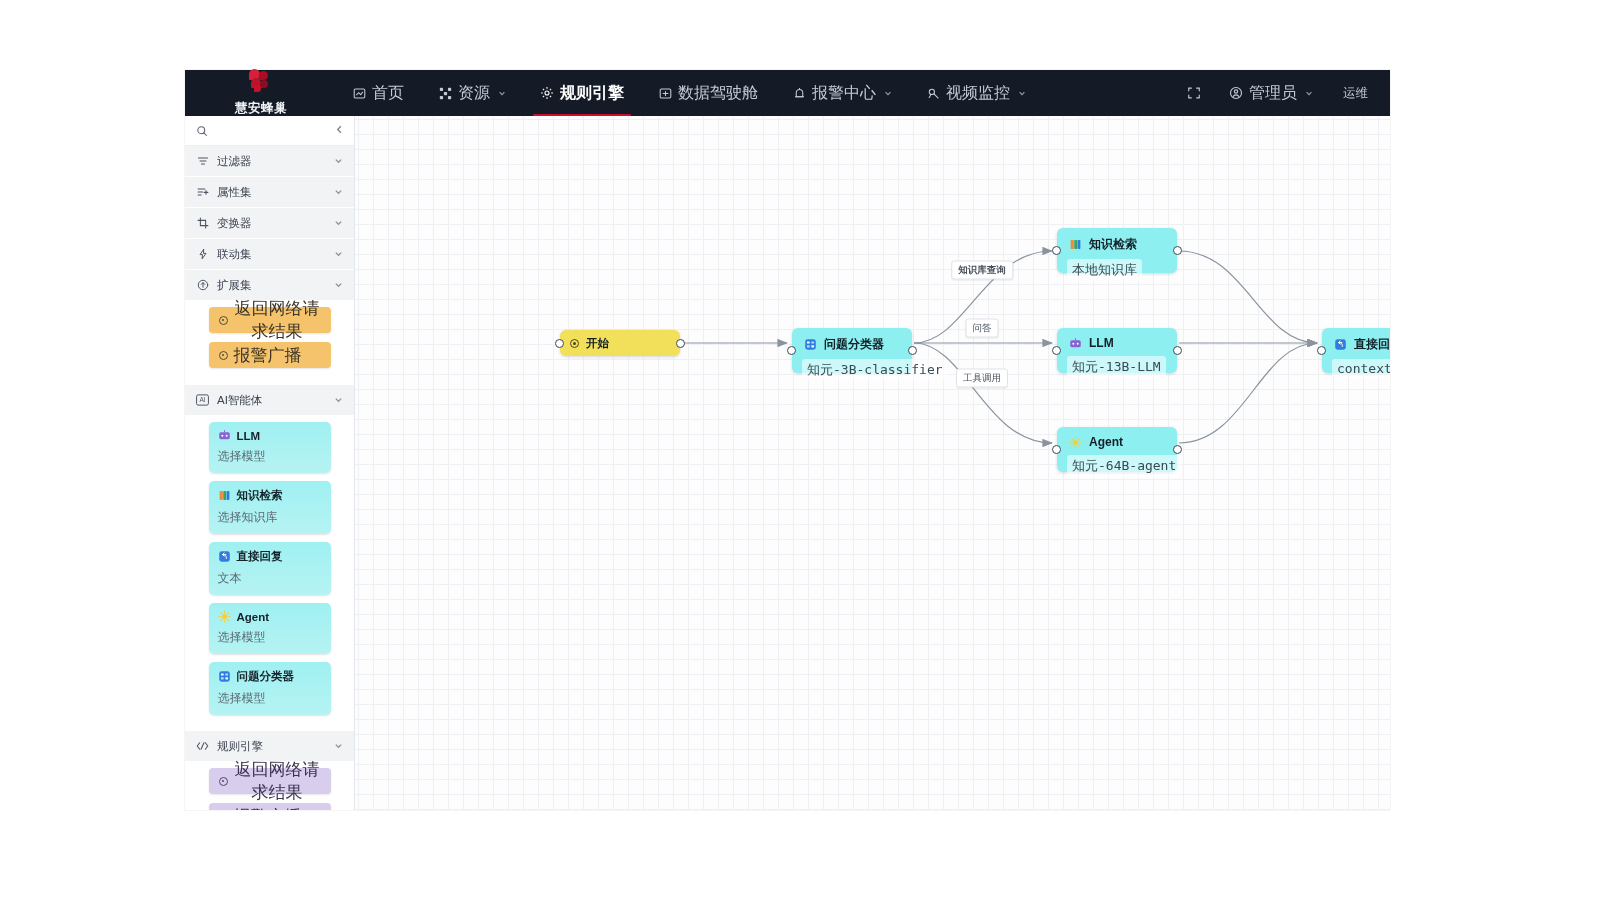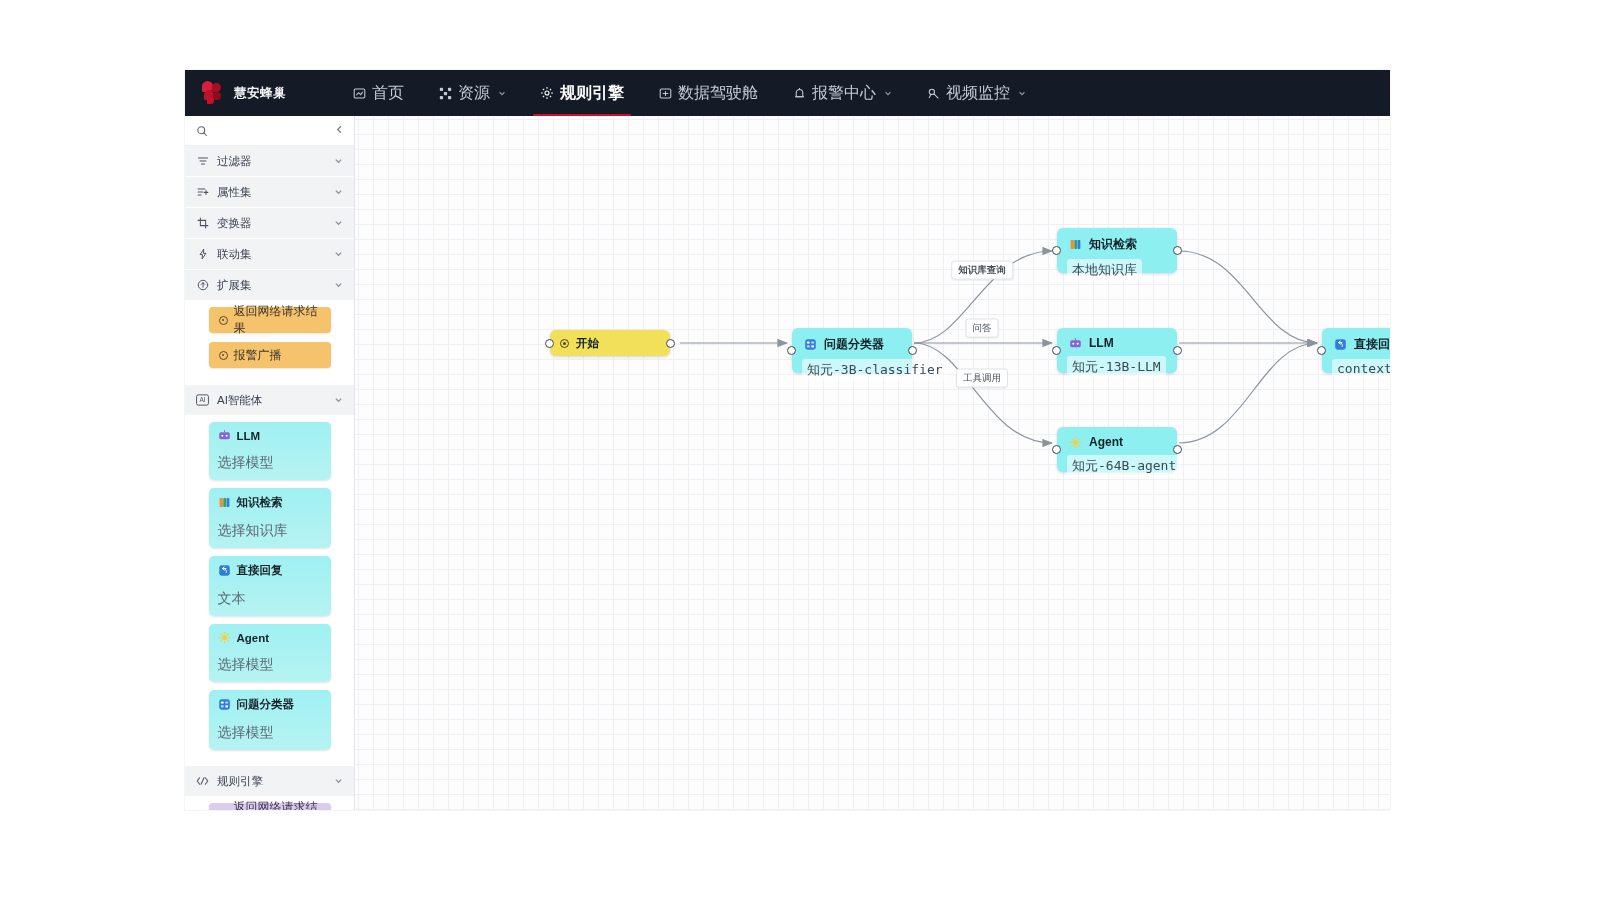--- a/index.html
+++ b/index.html
@@ -20,21 +20,21 @@
   }
 
   
   .topnav {
     height: 46px; min-height: 46px;
     background: #141b26;
     display: flex; align-items: center;
     position: relative;
     color: #d7dde6;
   }
-  .brand { display: flex; align-items: center; gap: 7px; padding: 0 14px 0 16px; width: 150px; }
+  .brand { display: flex; align-items: center; gap: 7px; padding: 0 14px 0 16px; width: 150px; flex-direction: column; }
   .brand-mark { width: 26px; height: 24px; position: relative; flex: none; }
   .brand-mark i {
     position: absolute; display: block; background: #c8102e; border-radius: 50% 50% 50% 10%;
   }
   .brand-mark i:nth-child(1) { width: 11px; height: 11px; left: 1px;  top: 0px;  background:#d81f3a; }
   .brand-mark i:nth-child(2) { width: 9px;  height: 9px;  left: 11px; top: 2px;  background:#a80d24; }
   .brand-mark i:nth-child(3) { width: 10px; height: 10px; left: 3px;  top: 9px;  background:#b8152d; }
   .brand-mark i:nth-child(4) { width: 8px;  height: 8px;  left: 12px; top: 11px; background:#8f0c1e; }
   .brand-mark i:nth-child(5) { width: 7px;  height: 7px;  left: 6px;  top: 16px; background:#c8102e; }
   .brand-name { font-size: 12.5px; font-weight: bold; color: #f2f4f7; letter-spacing: .5px; white-space: nowrap; }
@@ -93,43 +93,44 @@
   .group-head .g-label { flex: 1; white-space: nowrap; }
   .group-head .g-chev { color: #8b939f; font-size: 10px; }
 
   .group-body { padding: 6px 0 8px 0; background: #fff; }
 
   .pill {
     margin: 0 auto 9px auto; width: 122px;
     height: 26px; border-radius: 4px;
     display: flex; align-items: center; gap: 6px;
     padding: 0 10px;
-    font-size: 12px; color: #3d3427; cursor: pointer;
+    font-size: 17px; color: #3d3427; cursor: pointer;
     box-shadow: 0 1px 2px rgba(0,0,0,.10);
+    text-align: center;
   }
   .pill.orange { background: #f5c36b; }
   .pill.purple { background: #d9cdee; color: #3b3350; }
   .pill .dot {
     width: 9px; height: 9px; border-radius: 50%;
     border: 1.5px solid currentColor; flex: none; opacity: .85;
   }
   .pill .dot::after {
     content:""; display:block; width:2px; height:2px; border-radius:50%;
     background: currentColor; margin: 2px auto;
   }
 
   .card {
     margin: 0 auto 8px auto; width: 122px;
     border-radius: 5px; background: linear-gradient(180deg,#9ff0f2 0%,#b6f3f2 100%);
     padding: 7px 9px 8px 9px; cursor: pointer;
     box-shadow: 0 1px 2px rgba(0,0,0,.12);
   }
   .card-title { display: flex; align-items: center; gap: 6px; font-size: 11.5px; font-weight: bold; color: #16232b; }
   .card-title .c-ic { width: 13px; height: 13px; display: flex; align-items: center; justify-content: center; flex: none; }
-  .card-sub { margin-top: 12px; font-size: 14px; color: #5c6a72; }
+  .card-sub { margin-top: 6px; font-size: 12px; color: #5c6a72; }
 
   
   .canvas {
     flex: 1; position: relative; overflow: hidden;
     background-color: #fdfdfe;
     background-image:
       linear-gradient(to right, #eef0f4 1px, transparent 1px),
       linear-gradient(to bottom, #eef0f4 1px, transparent 1px),
       linear-gradient(to right, #e4e7ee 1px, transparent 1px),
       linear-gradient(to bottom, #e4e7ee 1px, transparent 1px);
@@ -270,20 +271,43 @@
               <path d="M8.3 8.3L14 14M5 9l-2.5 4.5"></path>
           </svg>
         </span>
         <span>视频监控</span>
         <svg class="caret" viewBox="0 0 10 10" fill="none" stroke="#c2cbd6" stroke-width="1.4">
             <path d="M2 4l3 3 3-3"></path>
           </svg>
       </div>
     </div>
 
+    <div class="nav-right">
+      <div class="nav-item">
+        <span class="ic">
+          <svg width="14" height="14" viewBox="0 0 16 16" fill="none" stroke="#c2cbd6" stroke-width="1.3" stroke-linecap="round">
+            <path d="M2 5.5V2.5h3M14 5.5V2.5h-3M2 10.5v3h3M14 10.5v3h-3"></path>
+          </svg>
+        </span>
+      </div>
+      <div class="nav-item">
+        <span class="ic">
+          <svg width="14" height="14" viewBox="0 0 16 16" fill="none" stroke="#c2cbd6" stroke-width="1.3">
+            <circle cx="8" cy="8" r="6.3"></circle>
+              <circle cx="8" cy="6.3" r="1.9"></circle>
+              <path d="M4.6 12.2a3.8 3.8 0 016.8 0"></path>
+          </svg>
+        </span>
+        <span>管理员</span>
+        <svg class="caret" viewBox="0 0 10 10" fill="none" stroke="#c2cbd6" stroke-width="1.4">
+            <path d="M2 4l3 3 3-3"></path>
+          </svg>
+      </div>
+      <div class="plain">运维</div>
+    </div>
   </div>
 
   <div class="body">
 
     <div class="sidebar">
       <div class="side-search">
         <span class="s-ic">
           <svg width="12" height="12" viewBox="0 0 16 16" fill="none" stroke="#5b626d" stroke-width="1.4">
             <circle cx="7" cy="7" r="4.6"></circle>
               <path d="M10.4 10.4L14 14" stroke-linecap="round"></path>
@@ -521,21 +545,21 @@
           <path d="M824 227 L962 227" marker-end="url(#arrow)"></path>
 
           <path d="M824 327 C890 327, 905 227, 962 227" marker-end="url(#arrow)"></path>
         </g>
       </svg>
 
       <div class="edge-label" style="left:627px; top:154px;font-weight:bold;">知识库查询</div>
       <div class="edge-label" style="left:627px; top:212px;">问答</div>
       <div class="edge-label" style="left:627px; top:262px;">工具调用</div>
 
-      <div class="node yellow" style="left:195px; top:214px; width:120px; height:26px;">
+      <div class="node yellow" style="left:205px; top:214px; width:120px; height:26px;">
         <span class="port in"></span>
         <div class="node-head">
           <span class="yellow-dot"></span>
           <span class="node-title">开始</span>
         </div>
         <span class="port out"></span>
       </div>
 
       <div class="node cyan" style="left:437px; top:212px; width:120px; height:45px;">
         <span class="port in"></span>

